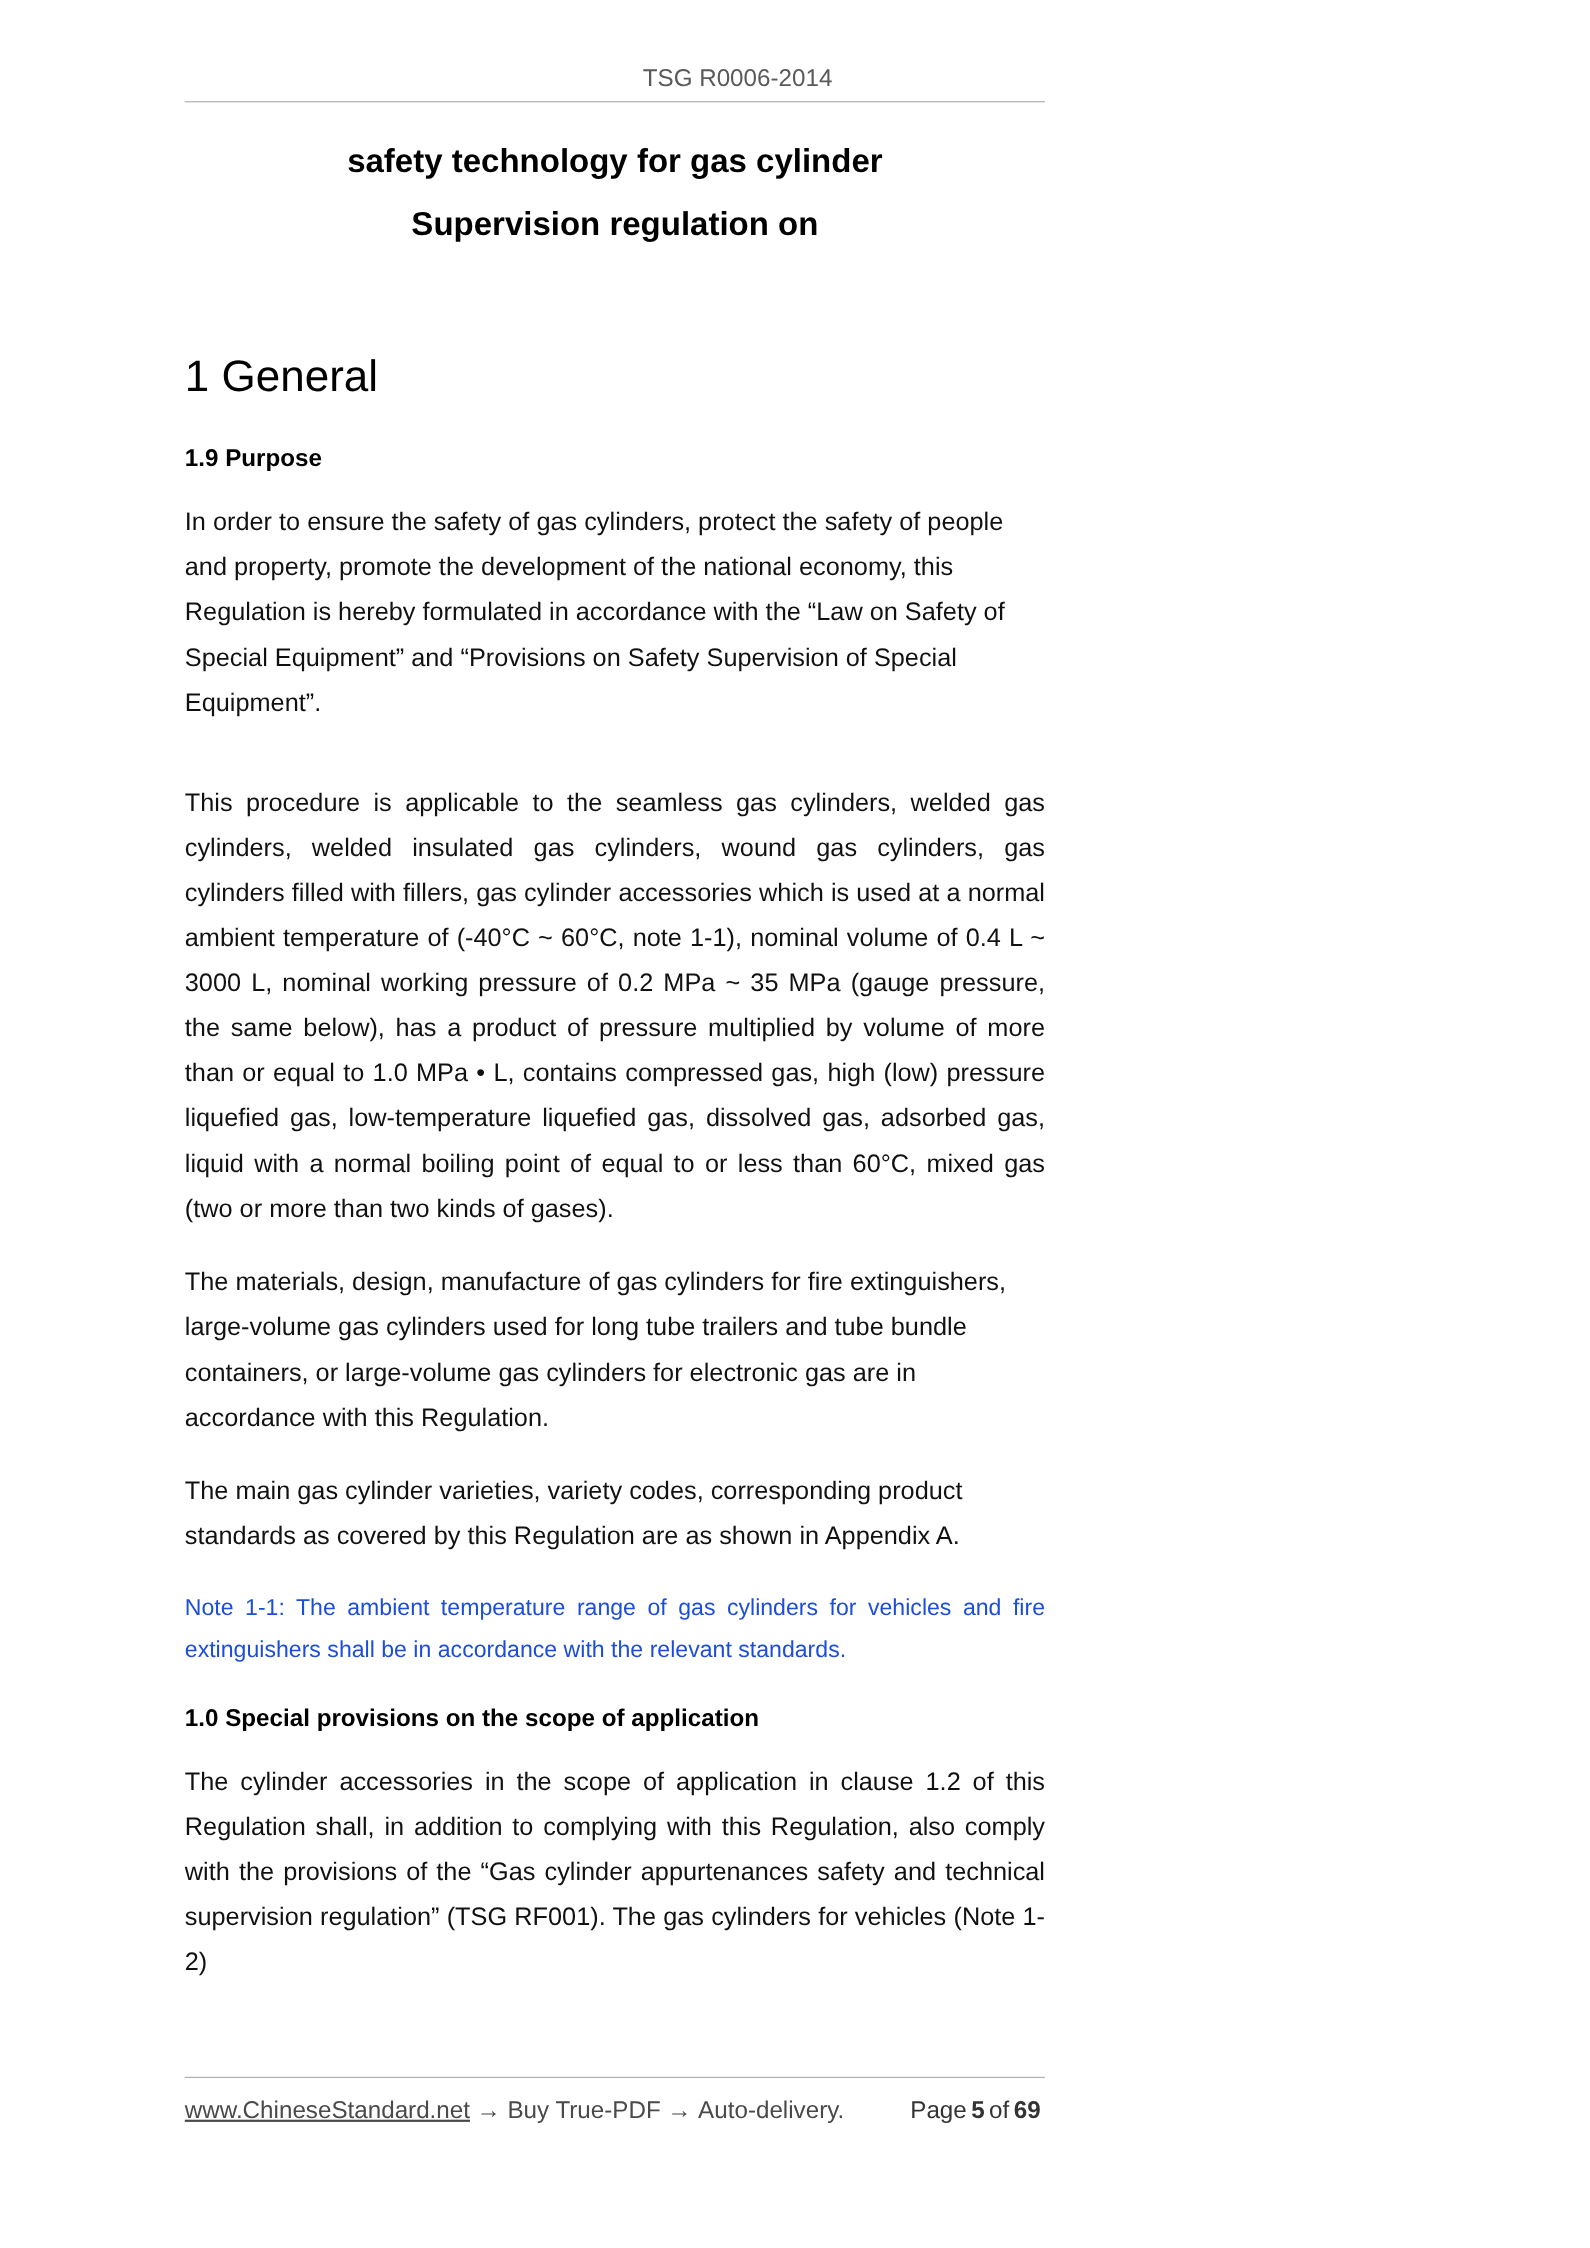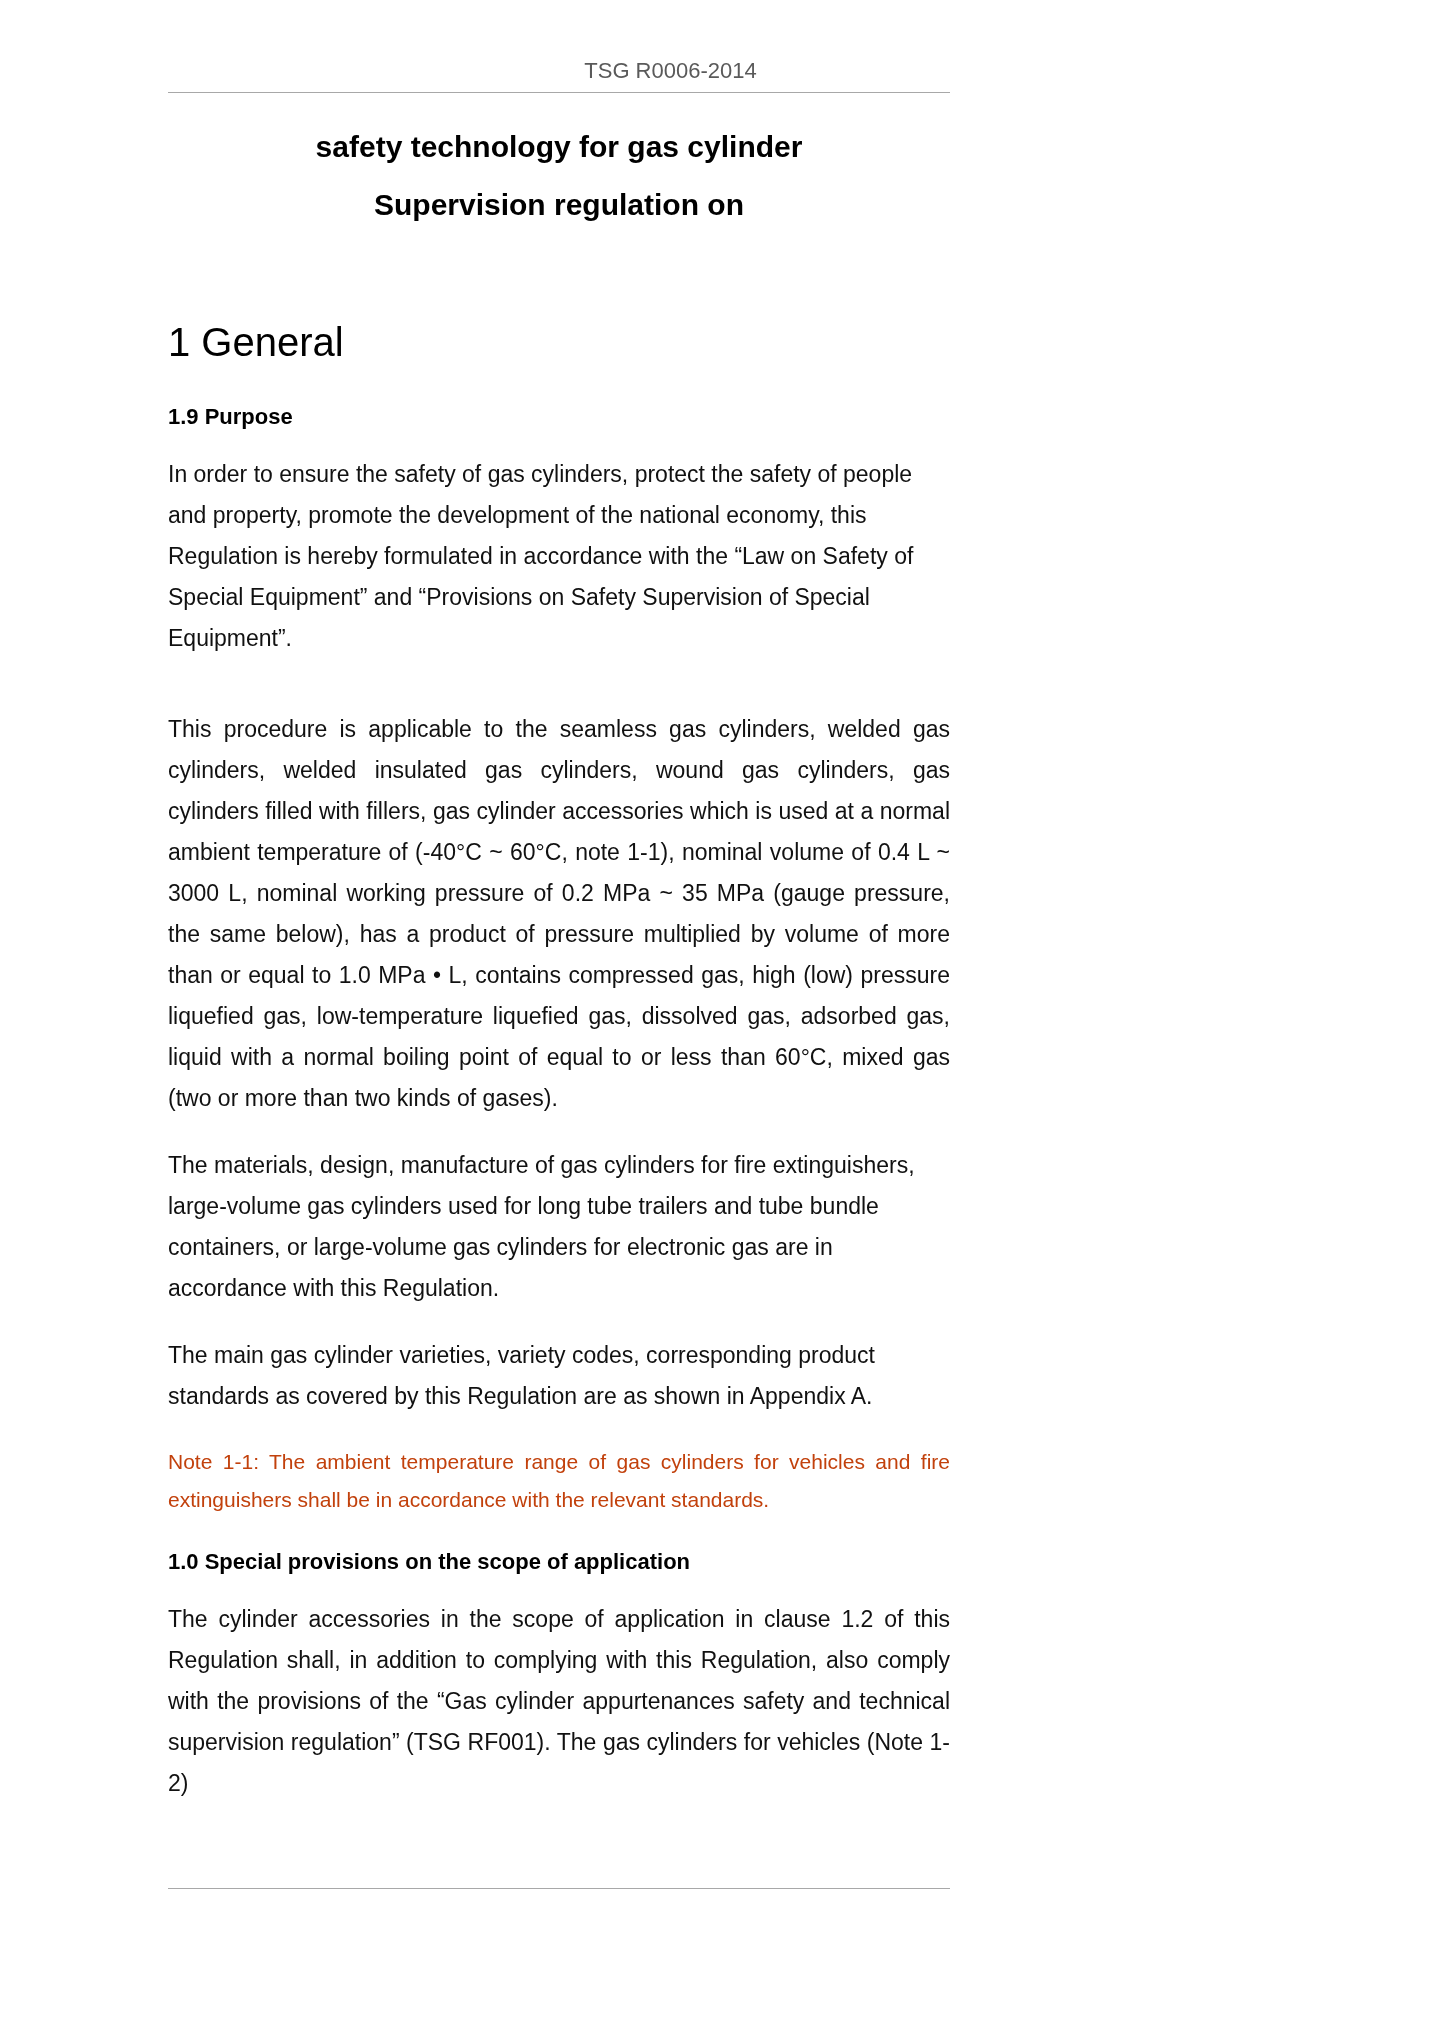--- a/index.html
+++ b/index.html
@@ -106,21 +106,21 @@
   }
   p.body-text.left {
     text-align: left;
   }
   p.note-text {
     font-size: 21px;
     line-height: 38px;
     margin: 0;
     padding: 0;
     text-align: justify;
-    color: #c2410c;
+    color: #1d4ed8;
   }
   .para-gap { height: 26px; }
 
   
   .footer-rule {
     position: absolute;
     top: 1888px;
     left: 168px;
     width: 782px;
     height: 1px;
@@ -210,14 +210,22 @@
     <h2 class="subsection-heading">1.0 Special provisions on the scope of application</h2>
 
     <div class="h2-gap-after"></div>
 
     <p class="body-text">The cylinder accessories in the scope of application in clause 1.2 of this Regulation shall, in addition to complying with this Regulation, also comply with the provisions of the “Gas cylinder appurtenances safety and technical supervision regulation” (TSG RF001). The gas cylinders for vehicles (Note 1-2)</p>
 
   </div>
 
   <div class="footer-rule"></div>
 
+  <div class="footer">
+    <span class="footer-left">
+      <span class="footer-site">www.ChineseStandard.net</span><span class="footer-arrow">→</span><span>Buy True-PDF</span><span class="footer-arrow">→</span><span>Auto-delivery.</span>
+    </span>
+    <span class="footer-right">
+      <span>Page</span><span class="footer-num">5</span><span>of</span><span class="footer-num">69</span>
+    </span>
+  </div>
 
 </div>
 
 </body></html>

